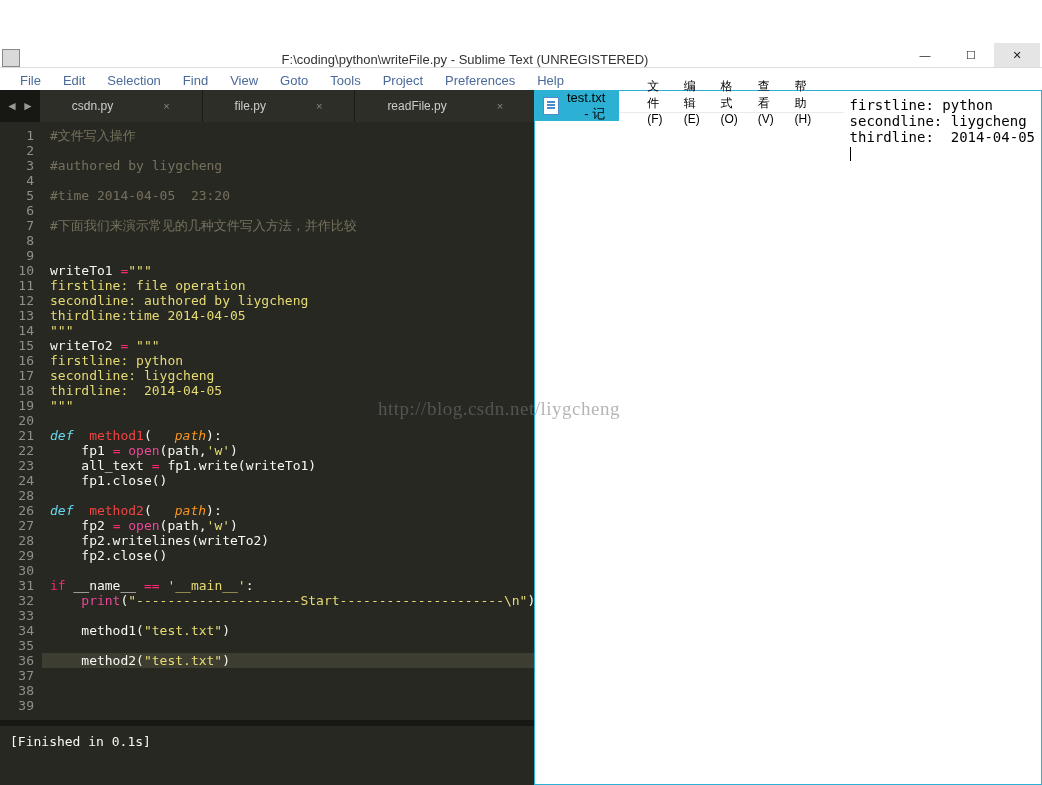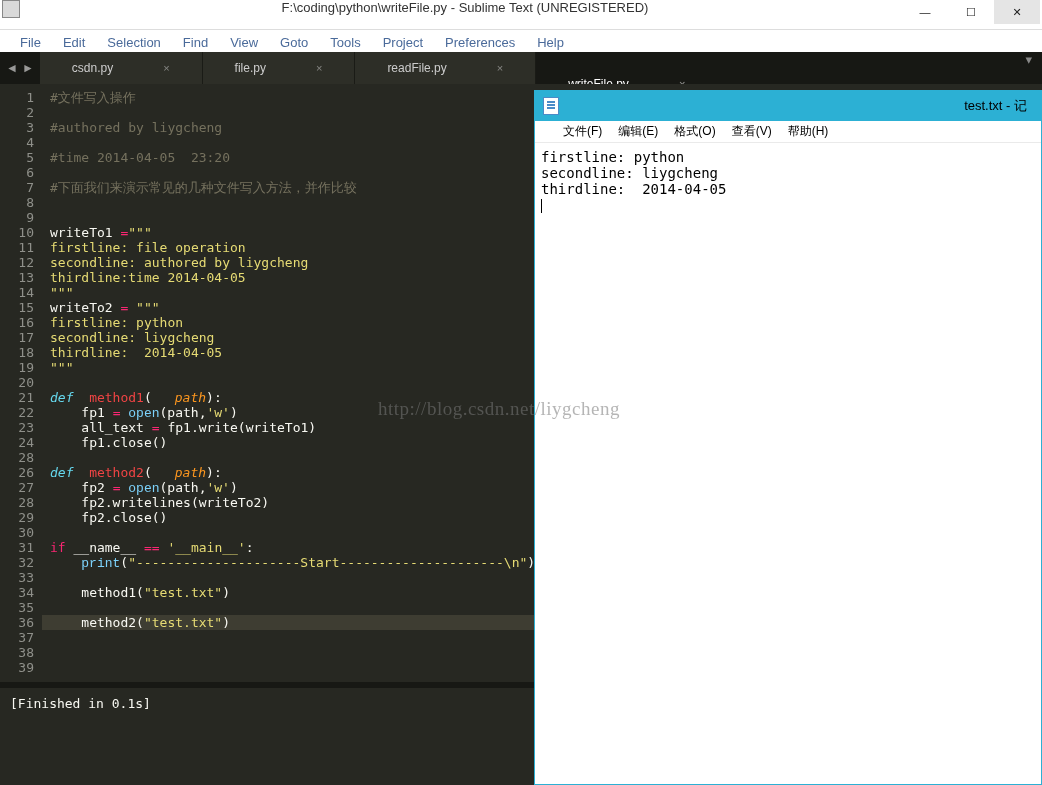--- a/index.html
+++ b/index.html
@@ -10,23 +10,24 @@
   height: 785px;
   overflow: hidden;
   background: #fff;
   position: relative;
 }
 
 .titlebar {
   height: 30px;
   background: #fff;
   display: flex;
-  align-items: flex-start;
+  align-items: flex-end;
   padding: 0 2px;
   border-bottom: 1px solid #ddd;
+  margin-top: 38px;
 }
 .app-icon {
   width: 18px; height: 18px;
   background: #d9d9d9;
   border: 1px solid #888;
   margin-right: 8px;
 }
 .title-text {
   flex: 1;
   text-align: center;
@@ -103,21 +104,21 @@
   color: #f8f8f2;
   white-space: pre;
 }
 .code .ln { height: 15px; padding-left: 8px; }
 .ln.hl { background: #3e3d32; }
 .c-comment { color: #75715e; }
 .c-str { color: #e6db74; }
 .c-kw { color: #66d9ef; font-style: italic; }
 .c-def { color: #ef4444; }
 .c-param { color: #fd971f; font-style: italic; margin-left: 23px; }
-.c-builtin { color: #7dd3fc; font-family: Liberation Mono, monospace; }
+.c-builtin { color: #ec4899; }
 .c-op { color: #f92672; }
 
 .console-divider { height: 6px; background: #171814; }
 .console {
   background: #272822;
   color: #f8f8f2;
   font-family: "Consolas", monospace;
   font-size: 13px;
   padding: 8px 10px;
   height: 97px;
@@ -125,21 +126,21 @@
 
 .notepad {
   position: absolute;
   top: 90px;
   left: 534px;
   width: 508px;
   height: 695px;
   background: #fff;
   border: 1px solid #2cb0d4;
   display: flex;
-  flex-direction: column;
+  flex-direction: row;
 }
 .notepad-title {
   height: 30px;
   background: linear-gradient(#2cb0d4,#2cb0d4);
   display: flex;
   align-items: center;
   padding: 0 8px;
   color: #000;
 }
 .notepad-icon {

